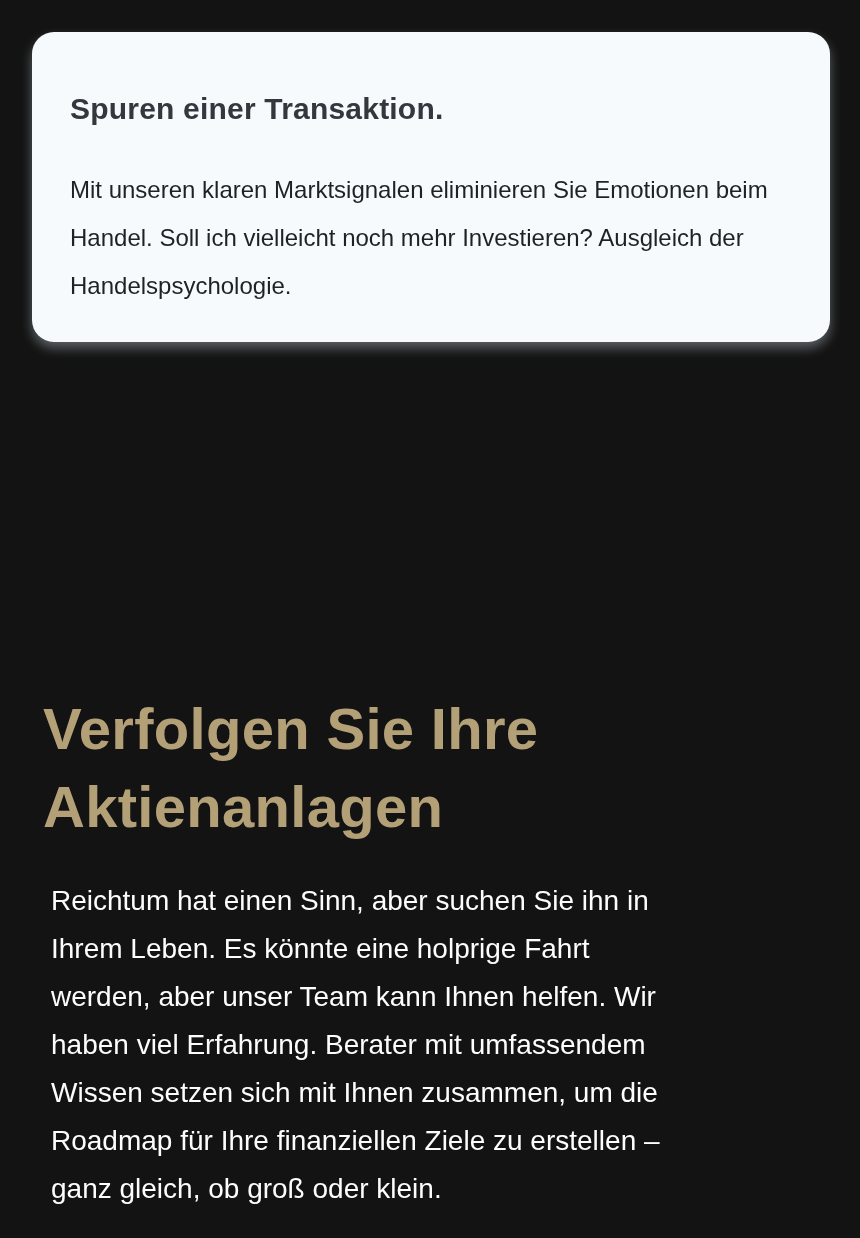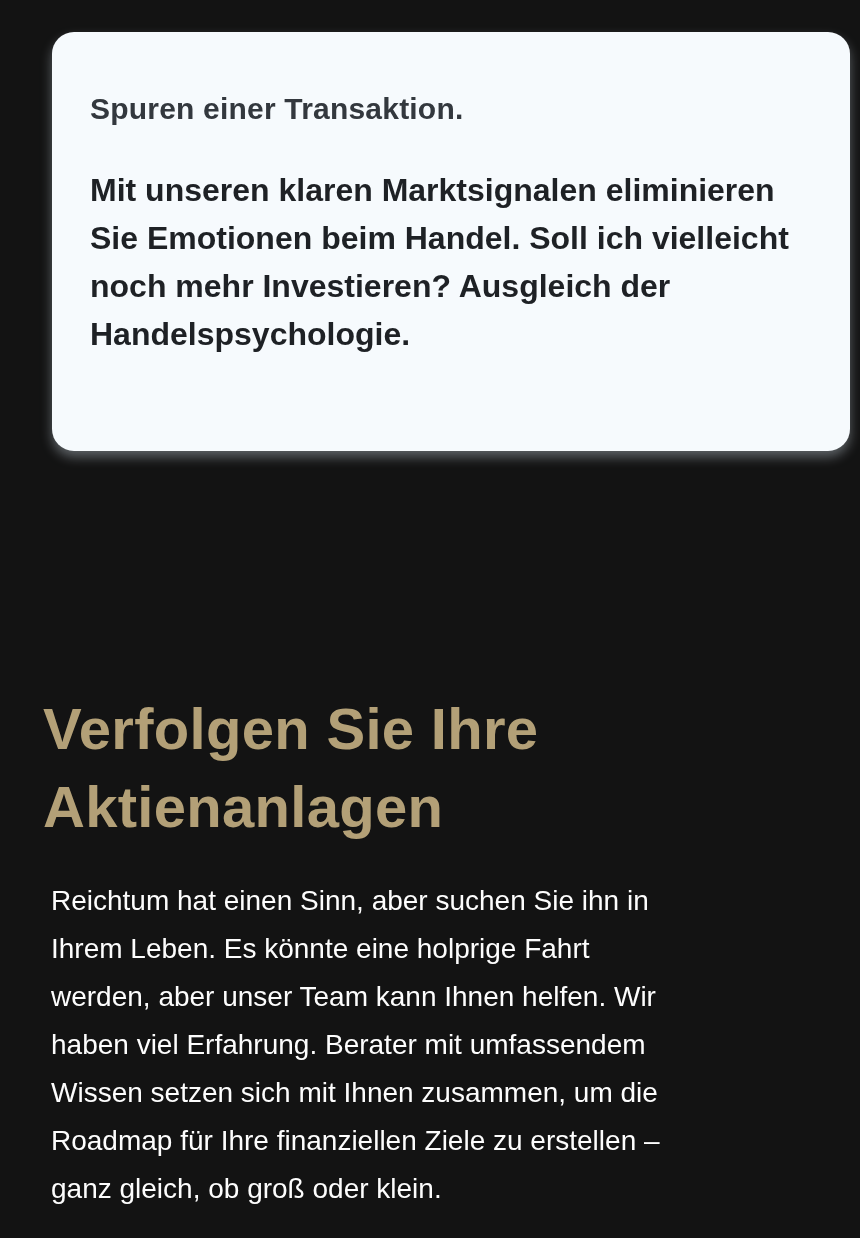--- a/index.html
+++ b/index.html
@@ -17,40 +17,39 @@
     height: 1238px;
     background: var(--background);
     font-family: "Liberation Sans", "DejaVu Sans", sans-serif;
     overflow: hidden;
   }
   .hero-card {
     position: absolute;
     left: 32px;
     top: 32px;
     width: 798px;
-    height: 419px;
+    height: 310px;
     background: var(--card-background);
     border-radius: 22px;
     padding: 57px 38px 0 38px;
     box-shadow: 0 6px 12px rgba(185,195,205,0.45);
-    margin-left: 20px;
   }
   .hero-card-title {
     margin: 0 0 38px 0;
     font-size: 30px;
     line-height: 1.3;
     font-weight: 700;
     color: var(--card-title);
     letter-spacing: 0.2px;
   }
   .hero-card-text {
     margin: 0;
-    font-size: 32px;
+    font-size: 24px;
     line-height: 48px;
-    font-weight: 700;
+    font-weight: 400;
     color: var(--card-body);
   }
   .track-section {
     position: absolute;
     left: 0;
     top: 451px;
     width: 708px;
     padding: 239px 36px 0 43px;
   }
   .track-section-heading {

